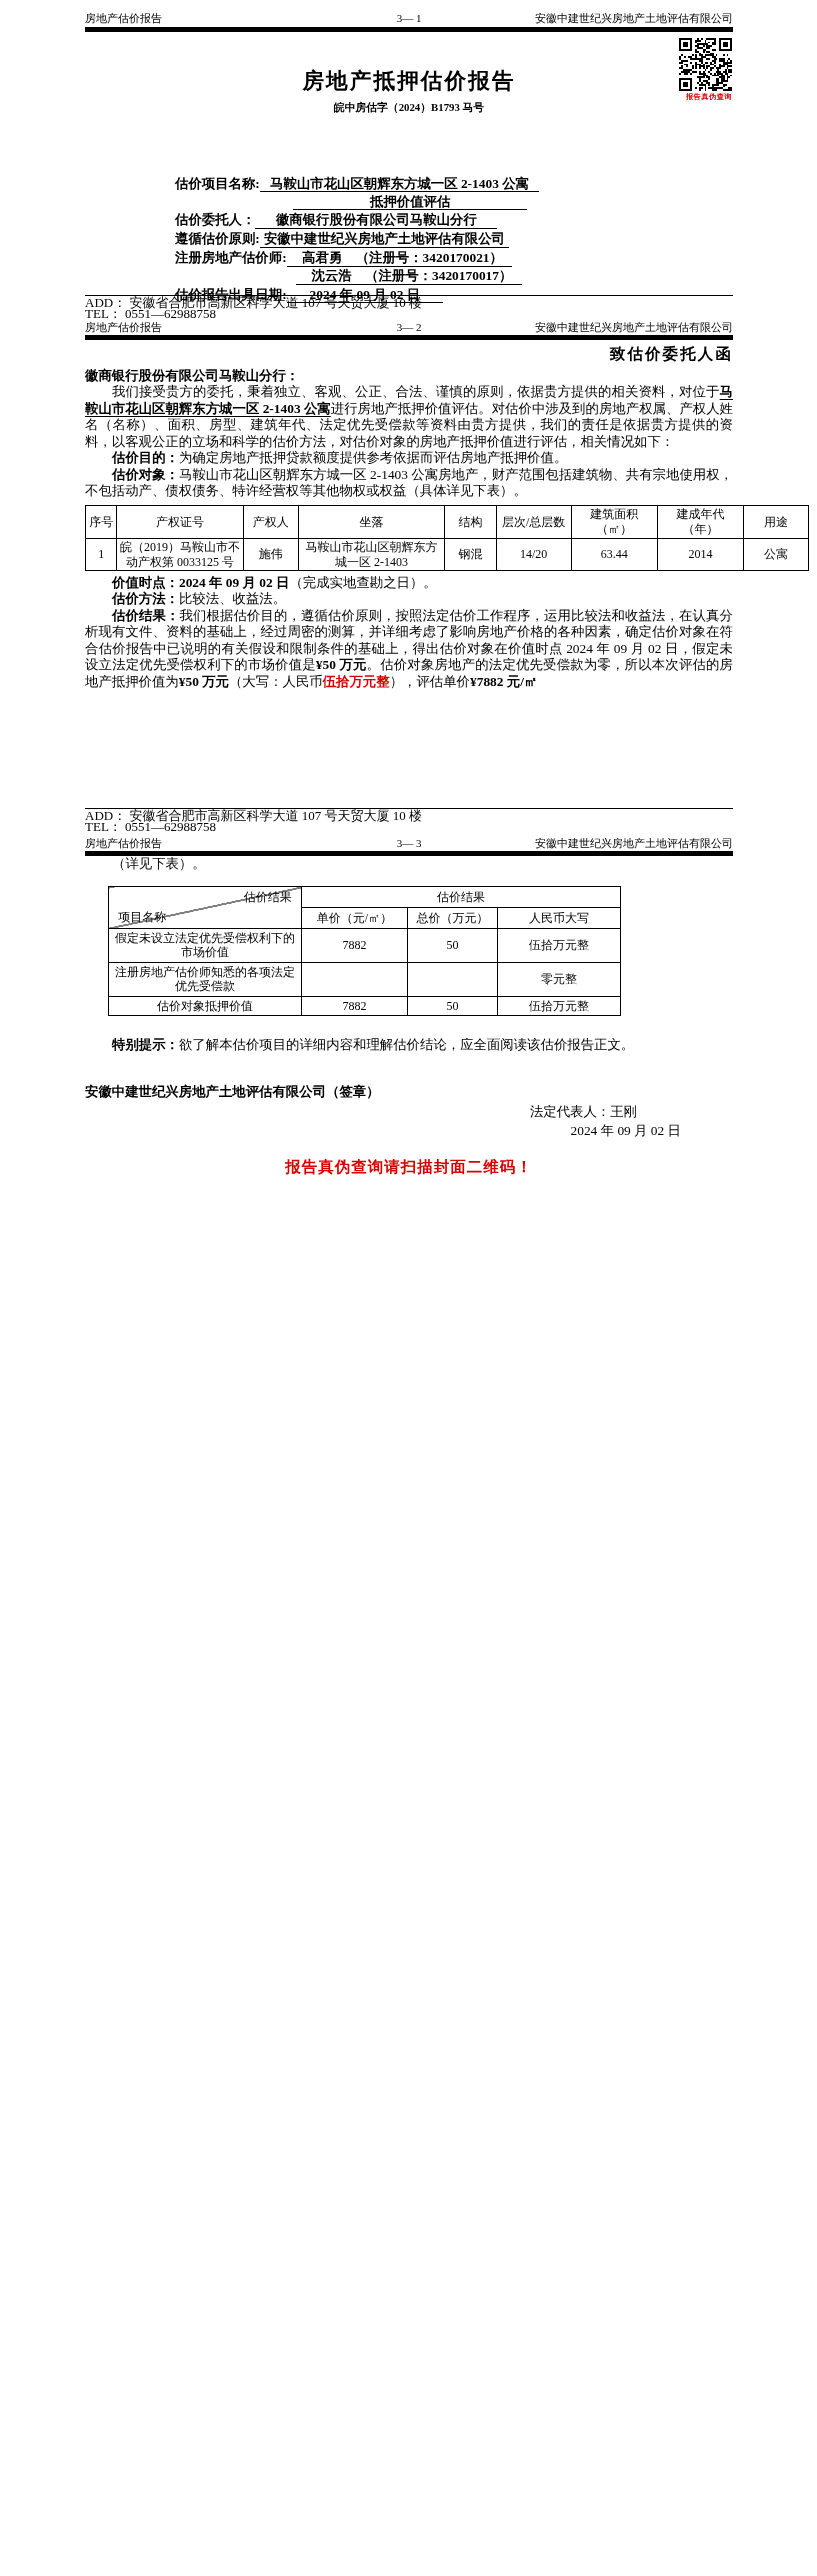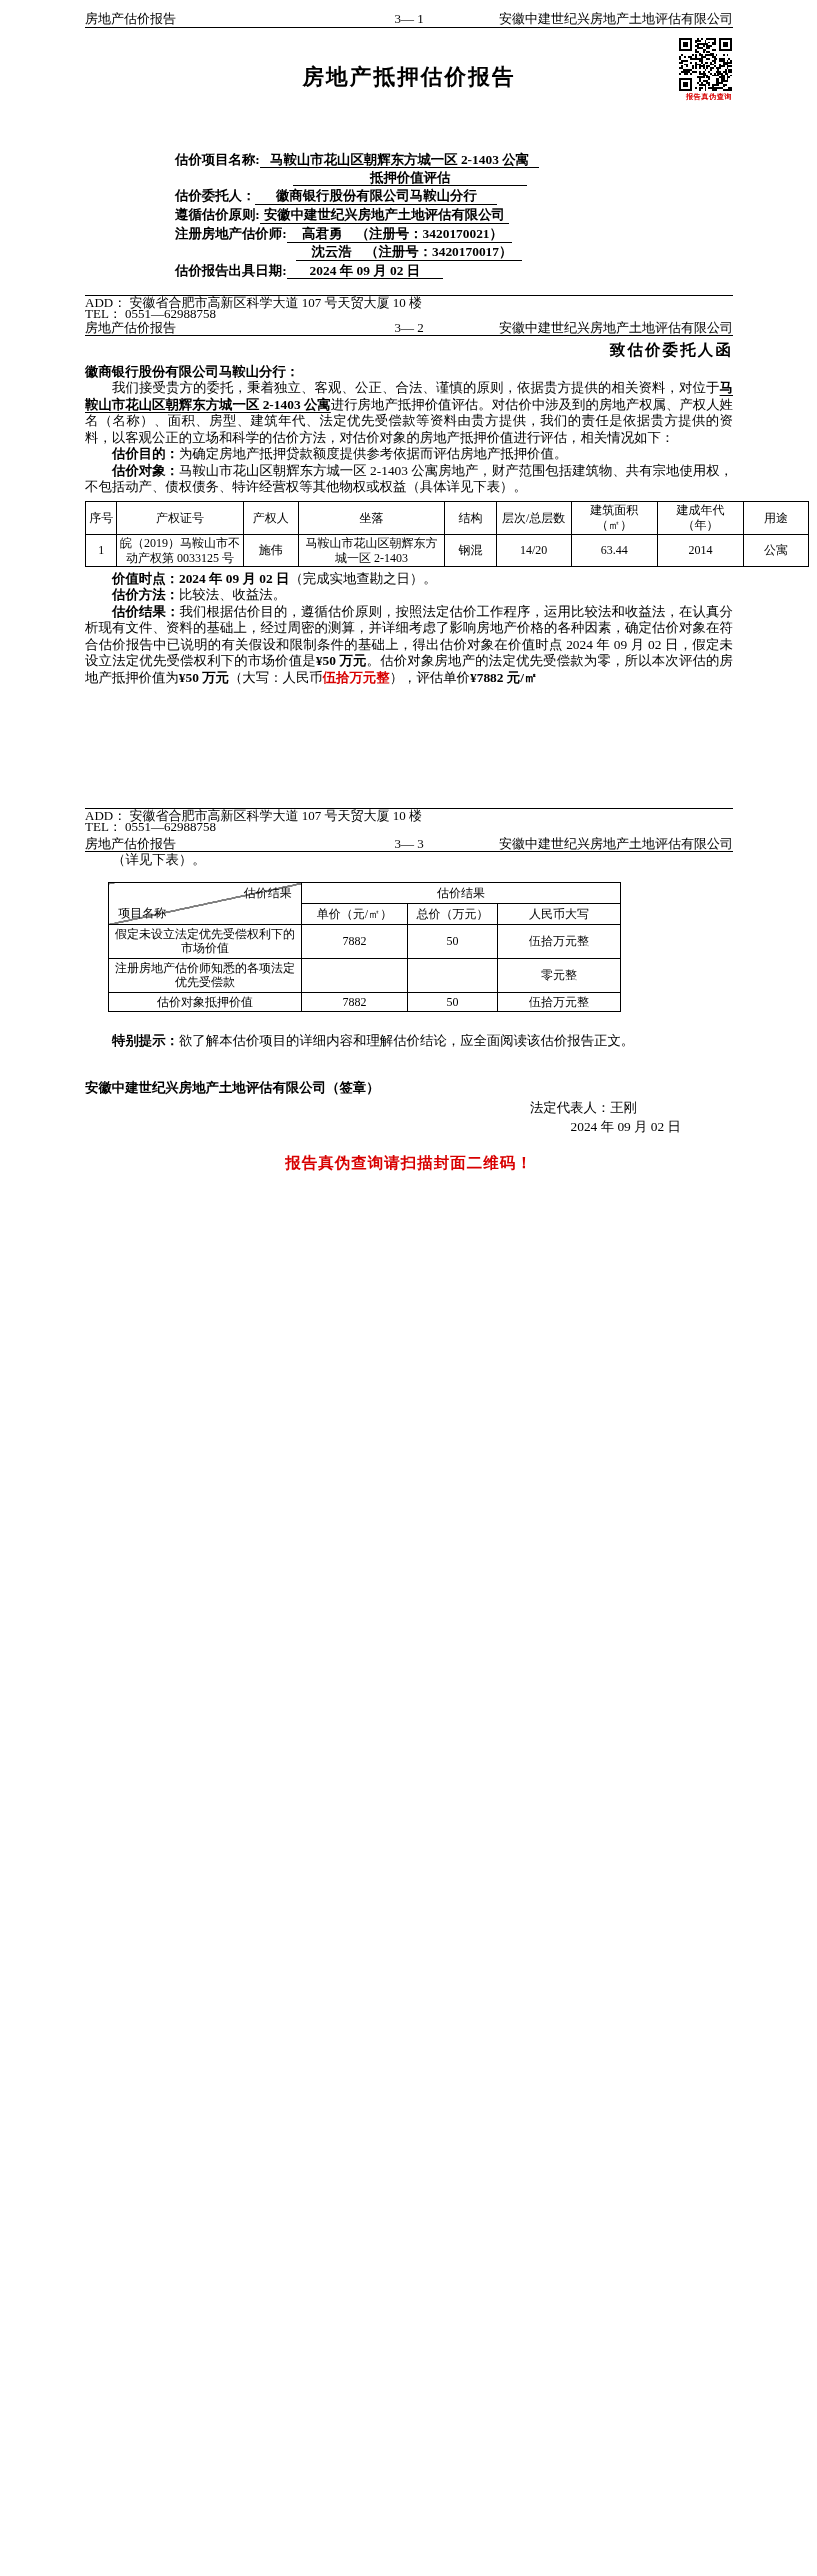--- a/index.html
+++ b/index.html
@@ -3,21 +3,21 @@
 <meta charset="utf-8">
 <style>
   *{margin:0;padding:0;box-sizing:border-box}
   body{background:#c9c9c9;font-family:"Liberation Serif","DejaVu Serif",serif;color:#000}
   .canvas{position:relative;width:818px;height:3300px;margin:0 auto;background:#fff;overflow:hidden}
   .page{position:absolute;left:0;width:100%}
   .p1{top:11.3px;height:309px}
   .p2{top:320px;height:514px}
   .p3{top:836px;height:567px}
   .inner{padding:0 85px;position:relative}
-  .pageheader{display:grid;grid-template-columns:1fr auto 1fr;align-items:end;font-size:13px;line-height:9.8px;padding:3.1px 0 2.6px;border-bottom:1px solid #000000}
+  .pageheader{display:grid;grid-template-columns:1fr auto 1fr;align-items:end;font-size:11px;line-height:9.8px;padding:3.1px 0 2.6px;border-bottom:5px solid #000000}
   .ph-c{text-align:left}
   .ph-r{text-align:right}
   .pagefooter{position:absolute;left:85px;right:85px;bottom:1px;border-top:1px solid #000;padding-top:2.1px;font-size:13px;line-height:10.8px}
   .qrblock{position:absolute;top:27px;right:86px;width:53px;text-align:right}
   .qr{display:block;width:53px;height:53px}
   .qrcaption{margin-top:1px;font-size:7.2px;font-weight:bold;color:#d80000;letter-spacing:0.5px}
   .title{margin-top:34px;text-align:center;font-size:21.6px;letter-spacing:2.1px;font-weight:bold}
   .docno{margin-top:6.2px;text-align:center;font-size:10.8px;font-weight:bold}
   .fields{margin-top:60px;padding-left:90px;font-size:13.4px;font-weight:bold}
   .fline{margin-bottom:1px;white-space:nowrap}
@@ -85,20 +85,21 @@
           <g fill="#000">
               <rect x="2" y="2" width="3" height="3"></rect>
               <rect x="24" y="2" width="3" height="3"></rect>
               <rect x="2" y="24" width="3" height="3"></rect>
             </g>
         </svg>
         <div class="qrcaption">报告真伪查询</div>
       </div>
 
       <h1 class="title">房地产抵押估价报告</h1>
+      <div class="docno">皖中房估字（2024）B1793 马号</div>
 
       <div class="fields">
         <div class="fline"><span class="flabel">估价项目名称:</span><span class="u vp">马鞍山市花山区朝辉东方城一区 2-1403 公寓</span></div>
         <div class="fline cont-line"><span class="u vp2">抵押价值评估</span></div>
         <div class="fline"><span class="flabel">估价委托人：</span><span class="u vc">徽商银行股份有限公司马鞍山分行</span></div>
         <div class="fline"><span class="flabel">遵循估价原则:</span><span class="u va">安徽中建世纪兴房地产土地评估有限公司</span></div>
         <div class="fline"><span class="flabel">注册房地产估价师:</span><span class="u v1"><span>高君勇</span><span class="regno">（注册号：3420170021）</span></span></div>
         <div class="fline ind2"><span class="u v1"><span>沈云浩</span><span class="regno">（注册号：3420170017）</span></span></div>
         <div class="fline"><span class="flabel">估价报告出具日期:</span><span class="u vd">2024 年 09 月 02 日</span></div>
       </div>

